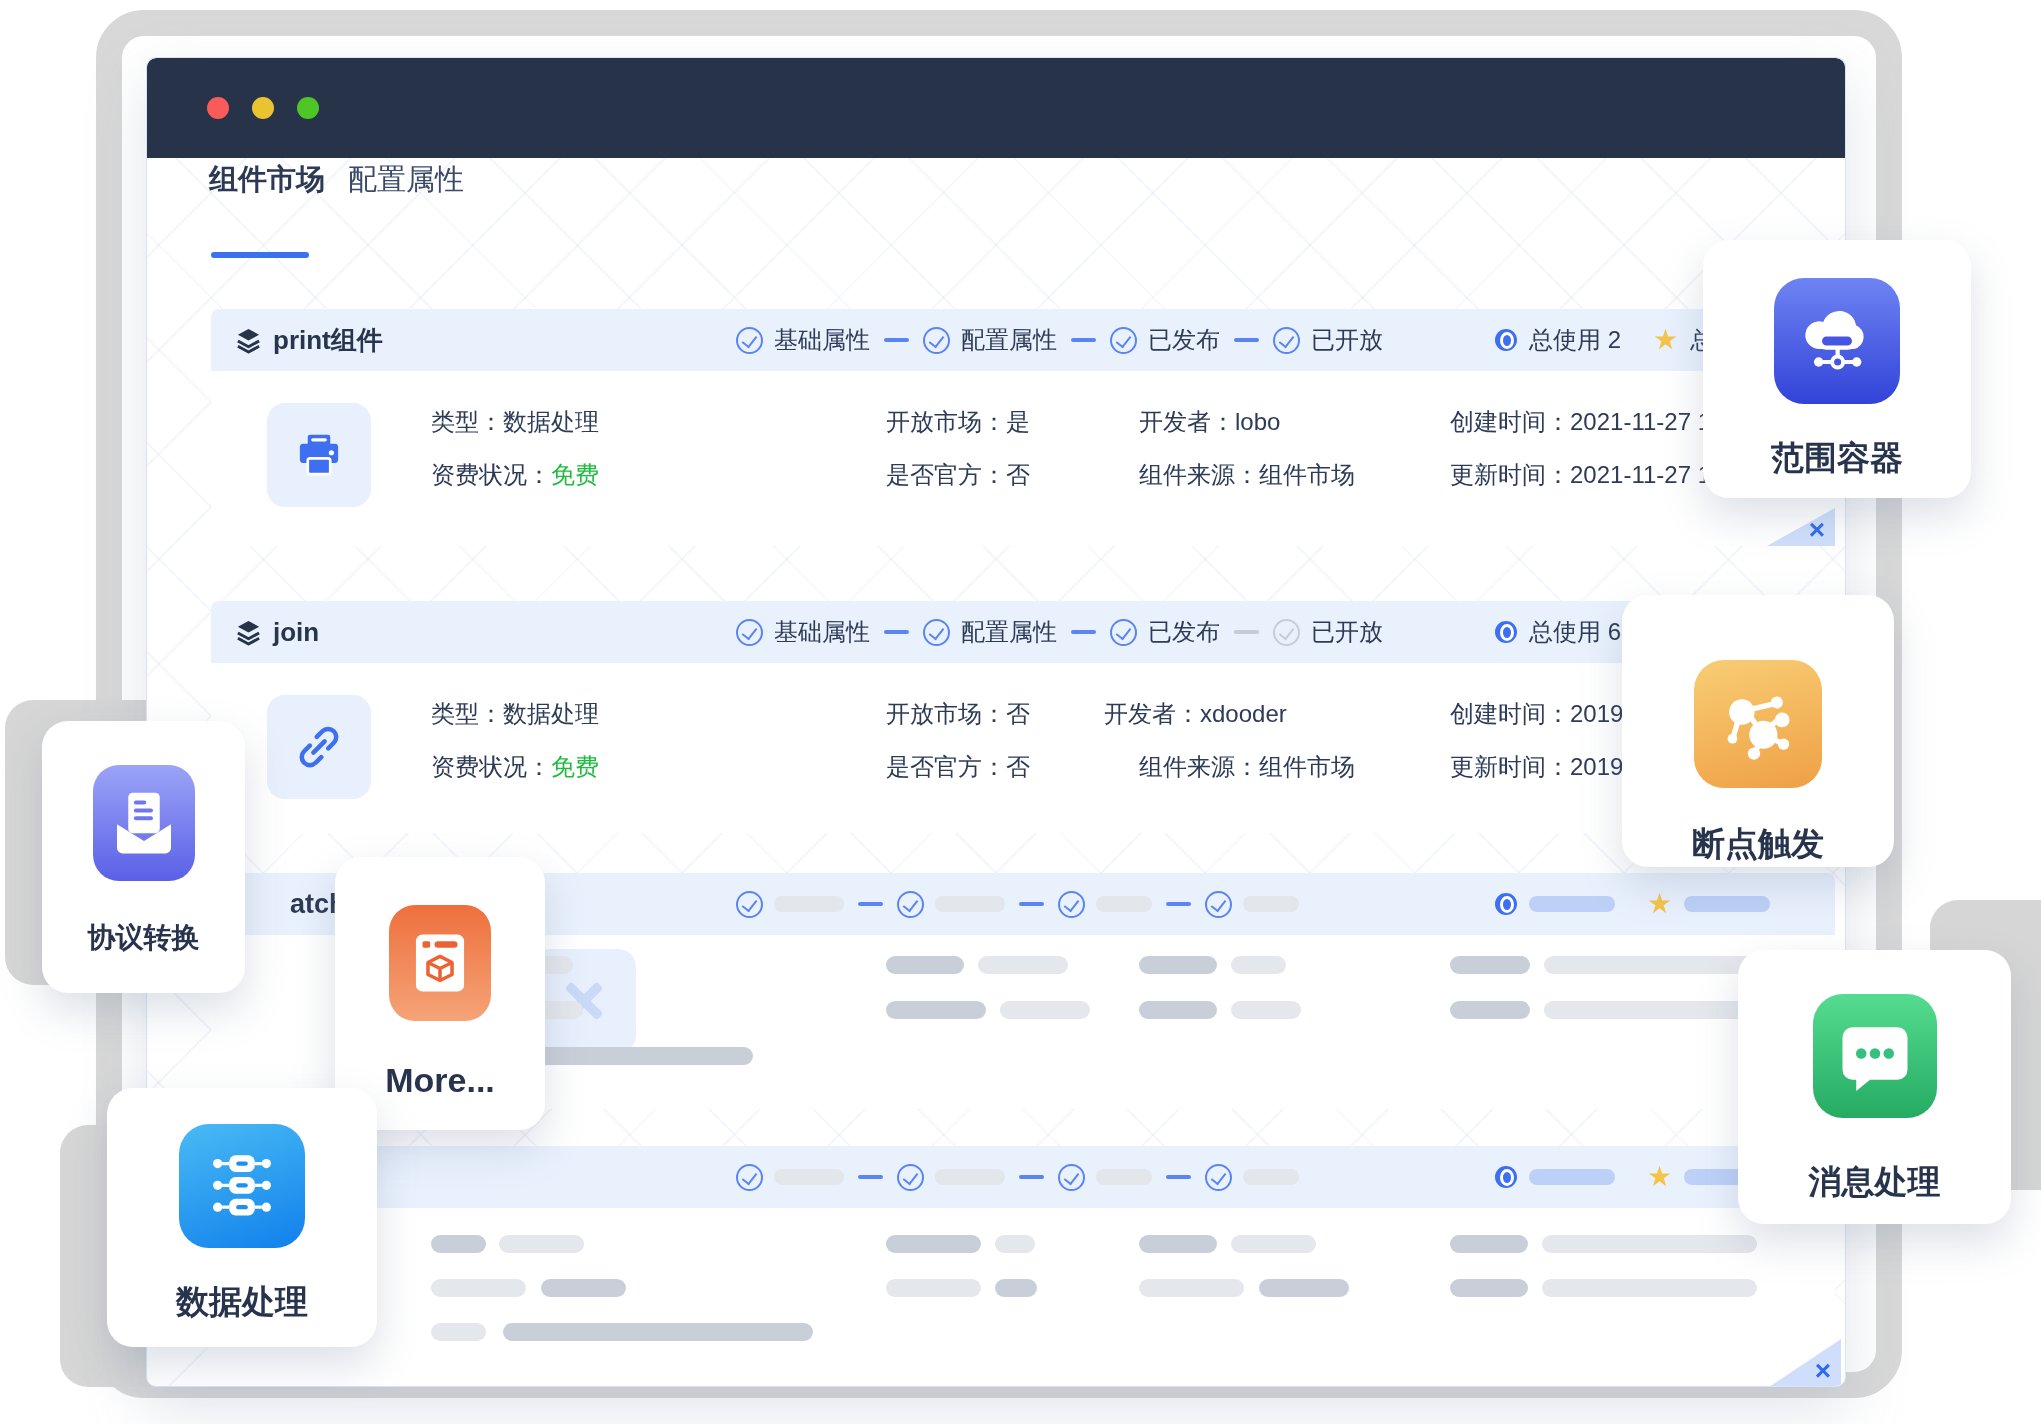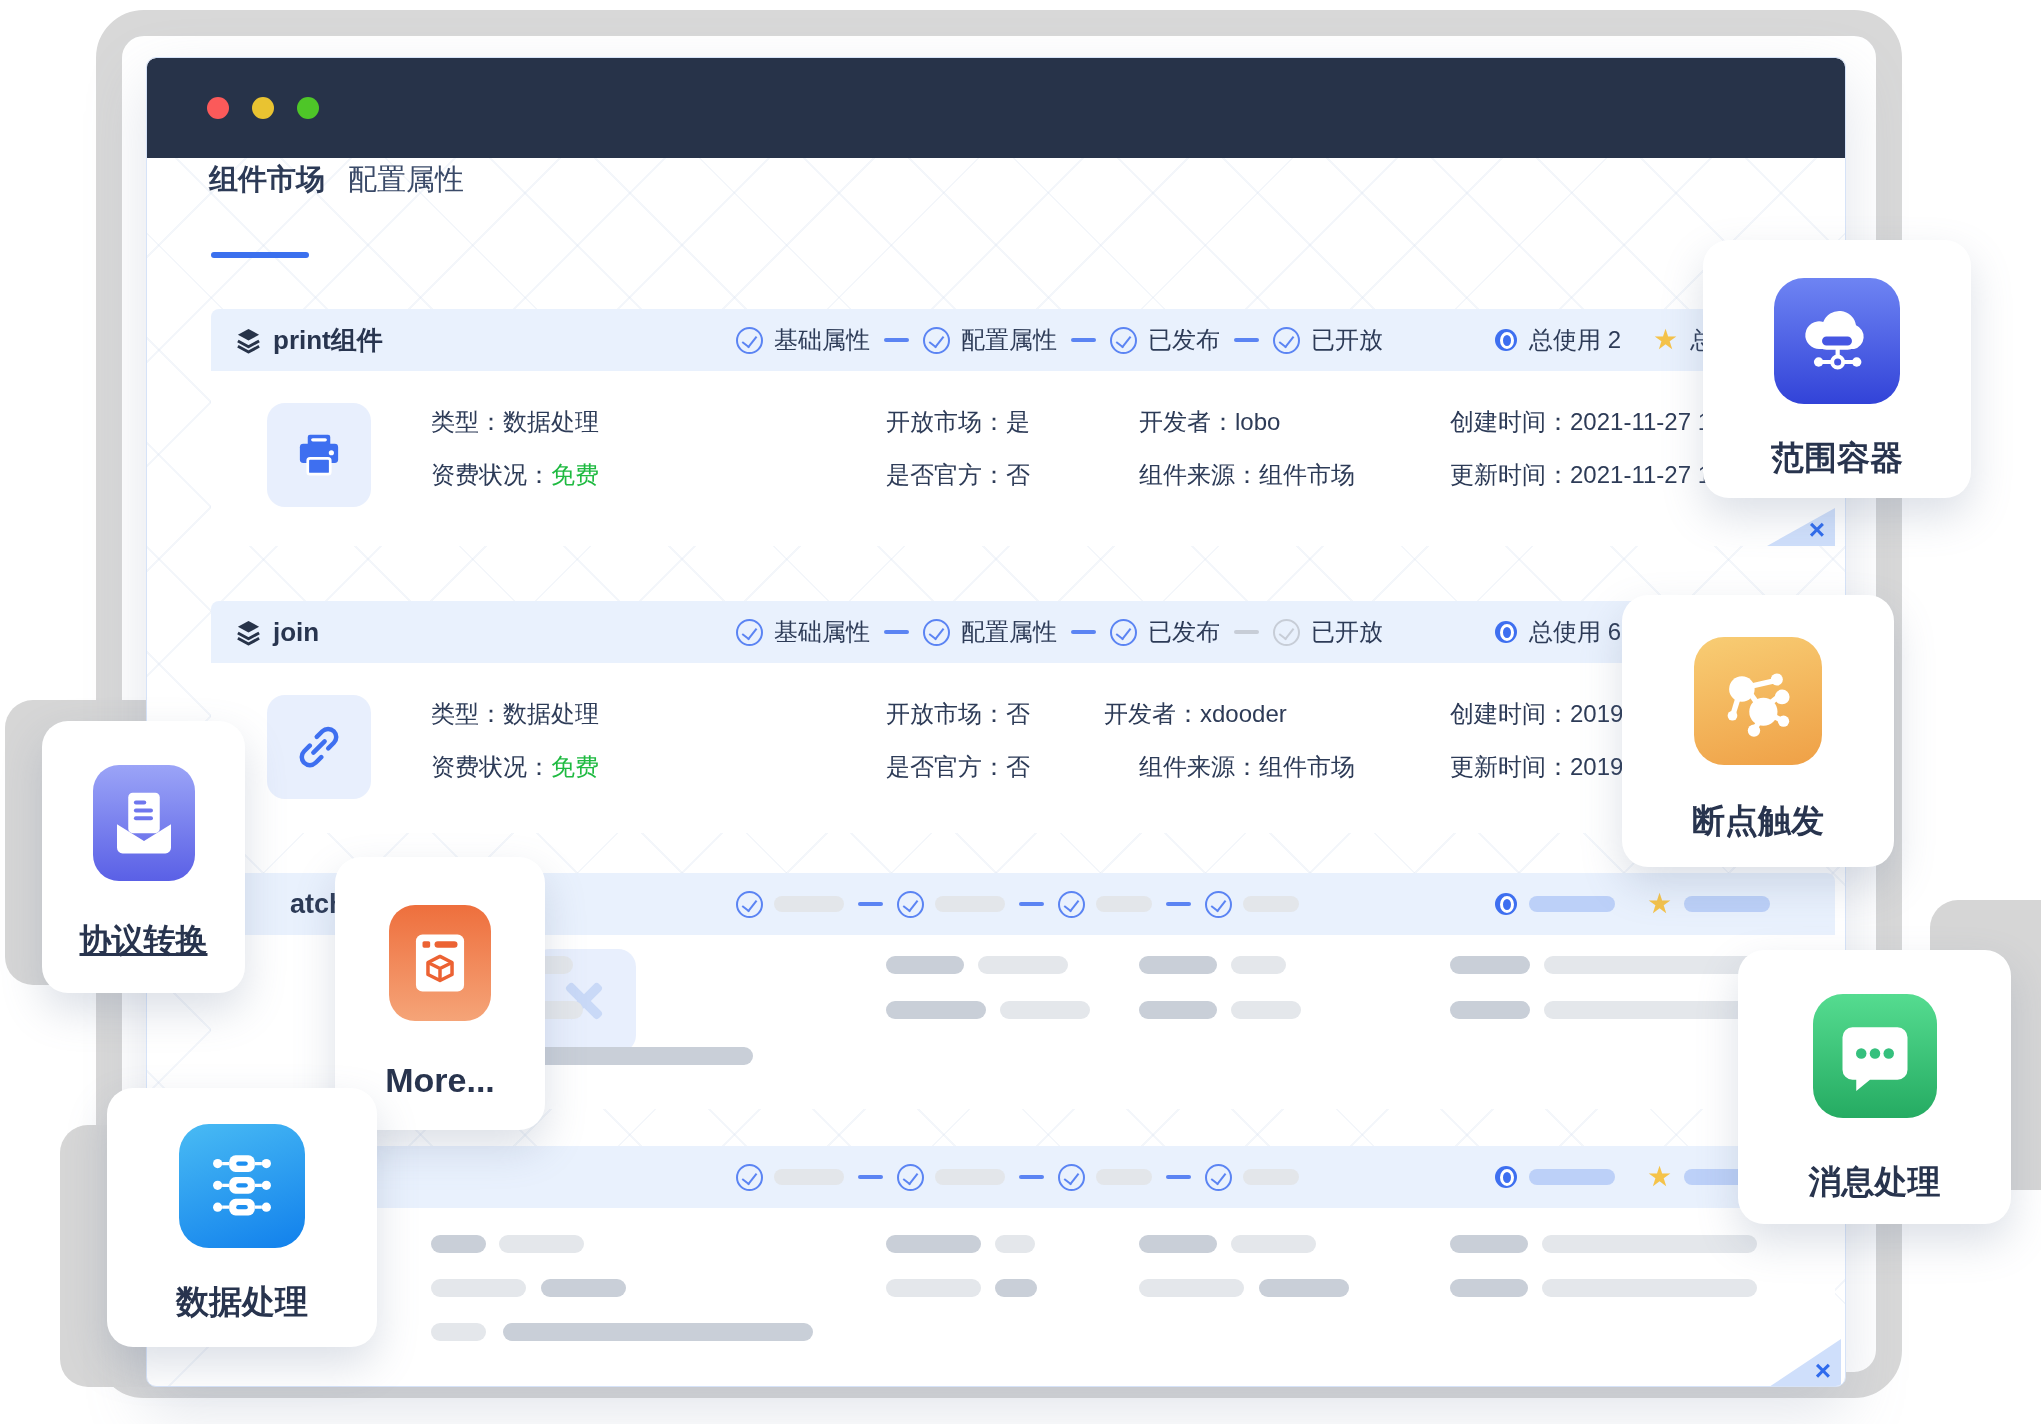--- a/index.html
+++ b/index.html
@@ -322,21 +322,21 @@
       <path d="M32.5 37v7" stroke="#fff" stroke-width="3.2"></path>
       <path d="M18 48h29" stroke="#fff" stroke-width="3.2" stroke-linecap="round"></path>
       <circle cx="18" cy="48" r="3.6" fill="#fff"></circle>
       <circle cx="47" cy="48" r="3.6" fill="#fff"></circle>
       <circle cx="32.5" cy="48" r="4.2" fill="#4656e2" stroke="#fff" stroke-width="3"></circle>
     </svg>
   </div>
   <span class="f-label">范围容器</span>
 </div>
 
-<div class="float-card" style="left:1622px;top:595px;width:272px;height:272px;padding-top:42px;gap:34px;box-sizing:border-box;">
+<div class="float-card" style="left:1622px;top:595px;width:272px;height:272px;padding-top:42px;gap:34px;box-sizing:border-box;justify-content:flex-end;">
   <div class="f-ico g-orange" style="width:128px;height:128px;">
     <svg width="86" height="86" viewBox="0 0 64 64">
       <g stroke="#fff" stroke-width="4" stroke-linecap="round">
         <path d="M22 22 44 17"></path>
           <path d="M26 26 33 36"></path>
           <path d="M38 36 47 29"></path>
         <path d="M35 44 30 52"></path>
           <path d="M41 42 49 46"></path>
           <path d="M18 27 14 40"></path>
       </g>
@@ -367,21 +367,21 @@
 <div class="float-card" style="left:42px;top:721px;width:203px;height:272px;padding-top:44px;gap:38px;box-sizing:border-box;">
   <div class="f-ico g-indigo" style="width:102px;height:116px;border-radius:26px;">
     <svg width="72" height="80" viewBox="0 0 64 64">
       <rect x="18" y="5" width="28" height="36" rx="4" fill="#fff"></rect>
       <rect x="23" y="12" width="11" height="3.6" rx="1.8" fill="#6f77ee"></rect>
       <rect x="23" y="19" width="17" height="3.6" rx="1.8" fill="#6f77ee"></rect>
       <rect x="23" y="26" width="17" height="3.6" rx="1.8" fill="#6f77ee"></rect>
       <path d="M8 33 32 48 56 33 V54 a5 5 0 0 1-5 5 H13 a5 5 0 0 1-5-5 Z" fill="#fff"></path>
     </svg>
   </div>
-  <span class="f-label" style="font-size:32px;text-decoration:underline;">协议转换</span>
+  <span class="f-label" style="font-size:28px;">协议转换</span>
 </div>
 
 <div class="float-card" style="left:335px;top:857px;width:210px;height:273px;padding-top:48px;gap:40px;box-sizing:border-box;">
   <div class="f-ico g-red" style="width:102px;height:116px;border-radius:26px;">
     <svg width="70" height="78" viewBox="0 0 64 64">
       <rect x="10" y="6" width="44" height="52" rx="6" fill="#fff"></rect>
       <rect x="16" y="12" width="7" height="6" rx="1.5" fill="#ec6233"></rect>
       <rect x="27" y="12" width="21" height="6" rx="3" fill="#ec6233"></rect>
       <path d="M32 26l11 5.5v11L32 48l-11-5.5v-11Z" fill="#fff" stroke="#ec6233" stroke-width="3.2" stroke-linejoin="round"></path>
       <path d="M21 31.5 32 37l11-5.5M32 37v11" fill="none" stroke="#ec6233" stroke-width="3.2" stroke-linejoin="round"></path>

